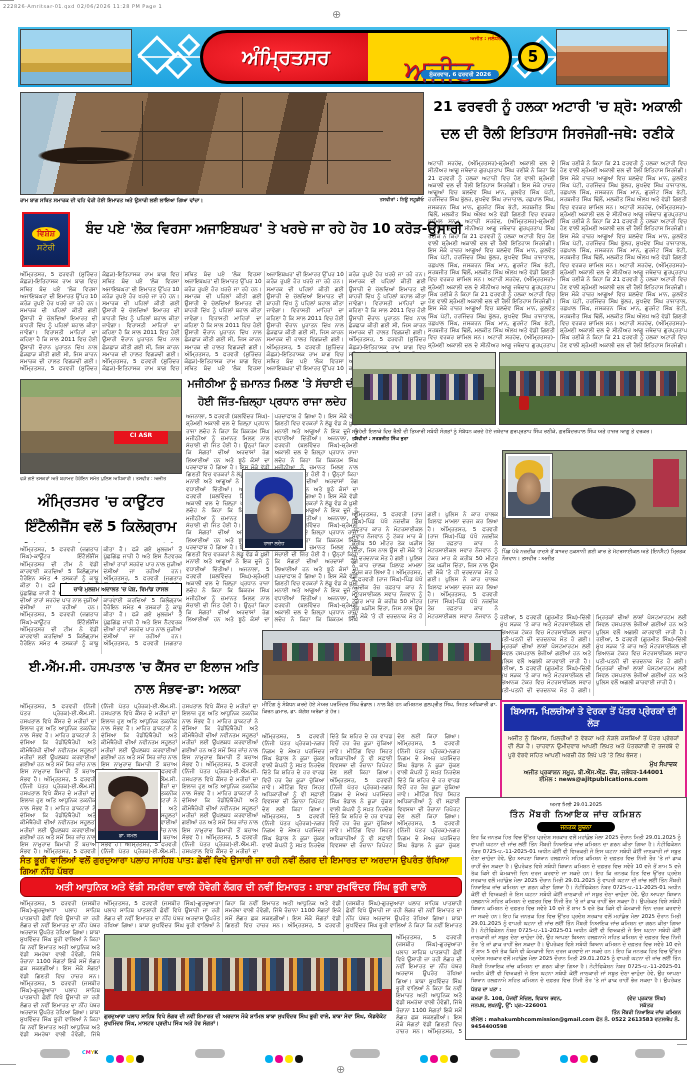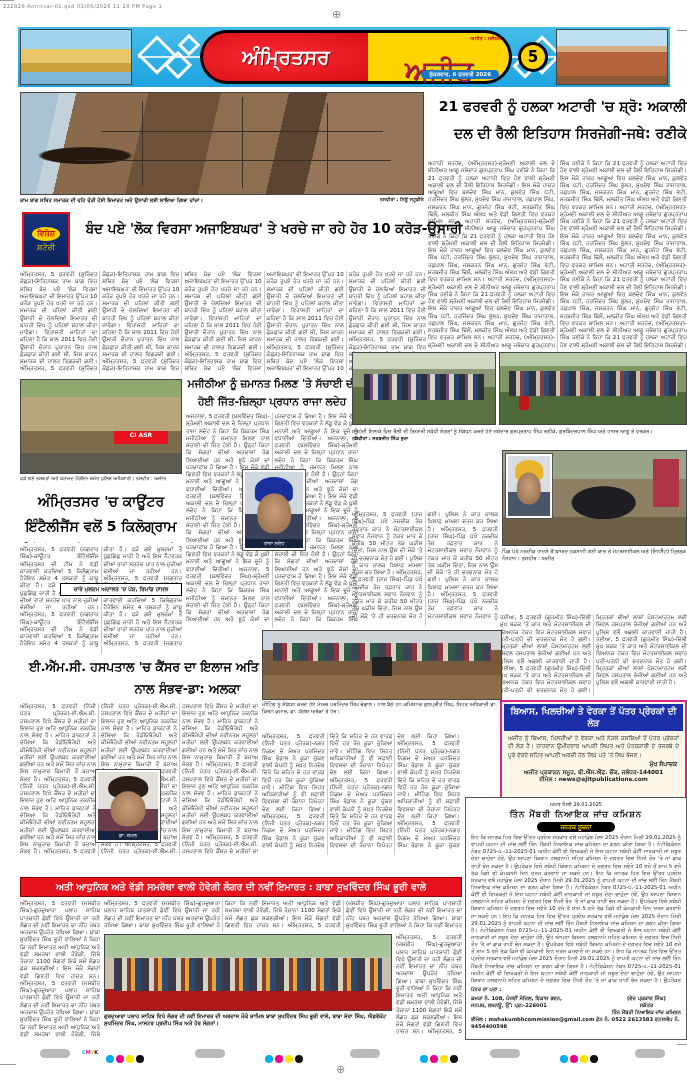--- a/index.html
+++ b/index.html
@@ -109,21 +109,21 @@
     <div class="abs" style="left:55%;top:4%;width:1px;height:90%;background:#3a2f24;"></div>
     <div class="abs" style="left:76%;top:10%;width:1px;height:80%;background:#3a2f24;"></div>
     <div class="abs" style="left:20%;top:38%;width:70%;height:1px;background:#3a2f24;"></div>
     <div class="abs" style="left:14%;top:66%;width:78%;height:1px;background:#3a2f24;"></div>
   </div>
   <div class="abs" style="left:20px;top:197px;width:404px;display:flex;justify-content:space-between;">
     <span class="cap capb">ਰਾਮ ਬਾਗ ਸਥਿਤ ਸਮਾਰਕ ਦੀ ਢਹਿ ਢੇਰੀ ਹੋਈ ਇਮਾਰਤ ਅਤੇ ਉਸਾਰੀ ਲਈ ਲਾਇਆ ਗਿਆ ਢਾਂਚਾ।</span>
     <span class="credit">ਤਸਵੀਰਾਂ : ਨਿਊ ਸਟੂਡੀਓ</span>
   </div>
 
-  <div class="hl abs" style="left:428px;top:93px;width:259px;height:63px;font-size:14px;line-height:1.9;text-align:right;">21 ਫਰਵਰੀ ਨੂੰ ਹਲਕਾ ਅਟਾਰੀ 'ਚ ਸ਼੍ਰੋ: ਅਕਾਲੀ ਦਲ ਦੀ ਰੈਲੀ ਇਤਿਹਾਸ ਸਿਰਜੇਗੀ-ਜਥੇ: ਰਣੀਕੇ</div>
+  <div class="hl abs" style="left:428px;top:93px;width:259px;height:63px;font-size:14px;line-height:1.9;">21 ਫਰਵਰੀ ਨੂੰ ਹਲਕਾ ਅਟਾਰੀ 'ਚ ਸ਼੍ਰੋ: ਅਕਾਲੀ ਦਲ ਦੀ ਰੈਲੀ ਇਤਿਹਾਸ ਸਿਰਜੇਗੀ-ਜਥੇ: ਰਣੀਕੇ</div>
   <div class="bodytxt abs" style="left:428px;top:160px;width:259px;height:192px;column-count:2;">ਅਟਾਰੀ ਸਰਹੱਦ, (ਅੰਮ੍ਰਿਤਸਰ)-ਸ਼੍ਰੋਮਣੀ ਅਕਾਲੀ ਦਲ ਦੇ ਸੀਨੀਅਰ ਆਗੂ ਜਥੇਦਾਰ ਗੁਰਪ੍ਰਤਾਪ ਸਿੰਘ ਰਣੀਕੇ ਨੇ ਕਿਹਾ ਕਿ 21 ਫਰਵਰੀ ਨੂੰ ਹਲਕਾ ਅਟਾਰੀ ਵਿਚ ਹੋਣ ਵਾਲੀ ਸ਼੍ਰੋਮਣੀ ਅਕਾਲੀ ਦਲ ਦੀ ਰੈਲੀ ਇਤਿਹਾਸ ਸਿਰਜੇਗੀ। ਇਸ ਮੌਕੇ ਹਾਜ਼ਰ ਆਗੂਆਂ ਵਿਚ ਬਲਦੇਵ ਸਿੰਘ ਮਾਨ, ਕੁਲਵੰਤ ਸਿੰਘ ਪੱਟੀ, ਹਰਜਿੰਦਰ ਸਿੰਘ ਭੁੱਲਰ, ਸੁਖਦੇਵ ਸਿੰਘ ਰਾਜਾਤਾਲ, ਰਛਪਾਲ ਸਿੰਘ, ਜਸਕਰਨ ਸਿੰਘ ਮਾਨ, ਗੁਰਜੰਟ ਸਿੰਘ ਭੱਟੀ, ਸਰਬਜੀਤ ਸਿੰਘ ਢਿੱਲੋਂ, ਮਲਕੀਤ ਸਿੰਘ ਔਲਖ ਅਤੇ ਵੱਡੀ ਗਿਣਤੀ ਵਿਚ ਵਰਕਰ ਸ਼ਾਮਿਲ ਸਨ। ਅਟਾਰੀ ਸਰਹੱਦ, (ਅੰਮ੍ਰਿਤਸਰ)-ਸ਼੍ਰੋਮਣੀ ਅਕਾਲੀ ਦਲ ਦੇ ਸੀਨੀਅਰ ਆਗੂ ਜਥੇਦਾਰ ਗੁਰਪ੍ਰਤਾਪ ਸਿੰਘ ਰਣੀਕੇ ਨੇ ਕਿਹਾ ਕਿ 21 ਫਰਵਰੀ ਨੂੰ ਹਲਕਾ ਅਟਾਰੀ ਵਿਚ ਹੋਣ ਵਾਲੀ ਸ਼੍ਰੋਮਣੀ ਅਕਾਲੀ ਦਲ ਦੀ ਰੈਲੀ ਇਤਿਹਾਸ ਸਿਰਜੇਗੀ। ਇਸ ਮੌਕੇ ਹਾਜ਼ਰ ਆਗੂਆਂ ਵਿਚ ਬਲਦੇਵ ਸਿੰਘ ਮਾਨ, ਕੁਲਵੰਤ ਸਿੰਘ ਪੱਟੀ, ਹਰਜਿੰਦਰ ਸਿੰਘ ਭੁੱਲਰ, ਸੁਖਦੇਵ ਸਿੰਘ ਰਾਜਾਤਾਲ, ਰਛਪਾਲ ਸਿੰਘ, ਜਸਕਰਨ ਸਿੰਘ ਮਾਨ, ਗੁਰਜੰਟ ਸਿੰਘ ਭੱਟੀ, ਸਰਬਜੀਤ ਸਿੰਘ ਢਿੱਲੋਂ, ਮਲਕੀਤ ਸਿੰਘ ਔਲਖ ਅਤੇ ਵੱਡੀ ਗਿਣਤੀ ਵਿਚ ਵਰਕਰ ਸ਼ਾਮਿਲ ਸਨ। ਅਟਾਰੀ ਸਰਹੱਦ, (ਅੰਮ੍ਰਿਤਸਰ)-ਸ਼੍ਰੋਮਣੀ ਅਕਾਲੀ ਦਲ ਦੇ ਸੀਨੀਅਰ ਆਗੂ ਜਥੇਦਾਰ ਗੁਰਪ੍ਰਤਾਪ ਸਿੰਘ ਰਣੀਕੇ ਨੇ ਕਿਹਾ ਕਿ 21 ਫਰਵਰੀ ਨੂੰ ਹਲਕਾ ਅਟਾਰੀ ਵਿਚ ਹੋਣ ਵਾਲੀ ਸ਼੍ਰੋਮਣੀ ਅਕਾਲੀ ਦਲ ਦੀ ਰੈਲੀ ਇਤਿਹਾਸ ਸਿਰਜੇਗੀ। ਇਸ ਮੌਕੇ ਹਾਜ਼ਰ ਆਗੂਆਂ ਵਿਚ ਬਲਦੇਵ ਸਿੰਘ ਮਾਨ, ਕੁਲਵੰਤ ਸਿੰਘ ਪੱਟੀ, ਹਰਜਿੰਦਰ ਸਿੰਘ ਭੁੱਲਰ, ਸੁਖਦੇਵ ਸਿੰਘ ਰਾਜਾਤਾਲ, ਰਛਪਾਲ ਸਿੰਘ, ਜਸਕਰਨ ਸਿੰਘ ਮਾਨ, ਗੁਰਜੰਟ ਸਿੰਘ ਭੱਟੀ, ਸਰਬਜੀਤ ਸਿੰਘ ਢਿੱਲੋਂ, ਮਲਕੀਤ ਸਿੰਘ ਔਲਖ ਅਤੇ ਵੱਡੀ ਗਿਣਤੀ ਵਿਚ ਵਰਕਰ ਸ਼ਾਮਿਲ ਸਨ। ਅਟਾਰੀ ਸਰਹੱਦ, (ਅੰਮ੍ਰਿਤਸਰ)-ਸ਼੍ਰੋਮਣੀ ਅਕਾਲੀ ਦਲ ਦੇ ਸੀਨੀਅਰ ਆਗੂ ਜਥੇਦਾਰ ਗੁਰਪ੍ਰਤਾਪ ਸਿੰਘ ਰਣੀਕੇ ਨੇ ਕਿਹਾ ਕਿ 21 ਫਰਵਰੀ ਨੂੰ ਹਲਕਾ ਅਟਾਰੀ ਵਿਚ ਹੋਣ ਵਾਲੀ ਸ਼੍ਰੋਮਣੀ ਅਕਾਲੀ ਦਲ ਦੀ ਰੈਲੀ ਇਤਿਹਾਸ ਸਿਰਜੇਗੀ। ਇਸ ਮੌਕੇ ਹਾਜ਼ਰ ਆਗੂਆਂ ਵਿਚ ਬਲਦੇਵ ਸਿੰਘ ਮਾਨ, ਕੁਲਵੰਤ ਸਿੰਘ ਪੱਟੀ, ਹਰਜਿੰਦਰ ਸਿੰਘ ਭੁੱਲਰ, ਸੁਖਦੇਵ ਸਿੰਘ ਰਾਜਾਤਾਲ, ਰਛਪਾਲ ਸਿੰਘ, ਜਸਕਰਨ ਸਿੰਘ ਮਾਨ, ਗੁਰਜੰਟ ਸਿੰਘ ਭੱਟੀ, ਸਰਬਜੀਤ ਸਿੰਘ ਢਿੱਲੋਂ, ਮਲਕੀਤ ਸਿੰਘ ਔਲਖ ਅਤੇ ਵੱਡੀ ਗਿਣਤੀ ਵਿਚ ਵਰਕਰ ਸ਼ਾਮਿਲ ਸਨ। ਅਟਾਰੀ ਸਰਹੱਦ, (ਅੰਮ੍ਰਿਤਸਰ)-ਸ਼੍ਰੋਮਣੀ ਅਕਾਲੀ ਦਲ ਦੇ ਸੀਨੀਅਰ ਆਗੂ ਜਥੇਦਾਰ ਗੁਰਪ੍ਰਤਾਪ ਸਿੰਘ ਰਣੀਕੇ ਨੇ ਕਿਹਾ ਕਿ 21 ਫਰਵਰੀ ਨੂੰ ਹਲਕਾ ਅਟਾਰੀ ਵਿਚ ਹੋਣ ਵਾਲੀ ਸ਼੍ਰੋਮਣੀ ਅਕਾਲੀ ਦਲ ਦੀ ਰੈਲੀ ਇਤਿਹਾਸ ਸਿਰਜੇਗੀ। ਇਸ ਮੌਕੇ ਹਾਜ਼ਰ ਆਗੂਆਂ ਵਿਚ ਬਲਦੇਵ ਸਿੰਘ ਮਾਨ, ਕੁਲਵੰਤ ਸਿੰਘ ਪੱਟੀ, ਹਰਜਿੰਦਰ ਸਿੰਘ ਭੁੱਲਰ, ਸੁਖਦੇਵ ਸਿੰਘ ਰਾਜਾਤਾਲ, ਰਛਪਾਲ ਸਿੰਘ, ਜਸਕਰਨ ਸਿੰਘ ਮਾਨ, ਗੁਰਜੰਟ ਸਿੰਘ ਭੱਟੀ, ਸਰਬਜੀਤ ਸਿੰਘ ਢਿੱਲੋਂ, ਮਲਕੀਤ ਸਿੰਘ ਔਲਖ ਅਤੇ ਵੱਡੀ ਗਿਣਤੀ ਵਿਚ ਵਰਕਰ ਸ਼ਾਮਿਲ ਸਨ। ਅਟਾਰੀ ਸਰਹੱਦ, (ਅੰਮ੍ਰਿਤਸਰ)-ਸ਼੍ਰੋਮਣੀ ਅਕਾਲੀ ਦਲ ਦੇ ਸੀਨੀਅਰ ਆਗੂ ਜਥੇਦਾਰ ਗੁਰਪ੍ਰਤਾਪ ਸਿੰਘ ਰਣੀਕੇ ਨੇ ਕਿਹਾ ਕਿ 21 ਫਰਵਰੀ ਨੂੰ ਹਲਕਾ ਅਟਾਰੀ ਵਿਚ ਹੋਣ ਵਾਲੀ ਸ਼੍ਰੋਮਣੀ ਅਕਾਲੀ ਦਲ ਦੀ ਰੈਲੀ ਇਤਿਹਾਸ ਸਿਰਜੇਗੀ। ਇਸ ਮੌਕੇ ਹਾਜ਼ਰ ਆਗੂਆਂ ਵਿਚ ਬਲਦੇਵ ਸਿੰਘ ਮਾਨ, ਕੁਲਵੰਤ ਸਿੰਘ ਪੱਟੀ, ਹਰਜਿੰਦਰ ਸਿੰਘ ਭੁੱਲਰ, ਸੁਖਦੇਵ ਸਿੰਘ ਰਾਜਾਤਾਲ, ਰਛਪਾਲ ਸਿੰਘ, ਜਸਕਰਨ ਸਿੰਘ ਮਾਨ, ਗੁਰਜੰਟ ਸਿੰਘ ਭੱਟੀ, ਸਰਬਜੀਤ ਸਿੰਘ ਢਿੱਲੋਂ, ਮਲਕੀਤ ਸਿੰਘ ਔਲਖ ਅਤੇ ਵੱਡੀ ਗਿਣਤੀ ਵਿਚ ਵਰਕਰ ਸ਼ਾਮਿਲ ਸਨ। ਅਟਾਰੀ ਸਰਹੱਦ, (ਅੰਮ੍ਰਿਤਸਰ)-ਸ਼੍ਰੋਮਣੀ ਅਕਾਲੀ ਦਲ ਦੇ ਸੀਨੀਅਰ ਆਗੂ ਜਥੇਦਾਰ ਗੁਰਪ੍ਰਤਾਪ ਸਿੰਘ ਰਣੀਕੇ ਨੇ ਕਿਹਾ ਕਿ 21 ਫਰਵਰੀ ਨੂੰ ਹਲਕਾ ਅਟਾਰੀ ਵਿਚ ਹੋਣ ਵਾਲੀ ਸ਼੍ਰੋਮਣੀ ਅਕਾਲੀ ਦਲ ਦੀ ਰੈਲੀ ਇਤਿਹਾਸ ਸਿਰਜੇਗੀ। ਇਸ ਮੌਕੇ ਹਾਜ਼ਰ ਆਗੂਆਂ ਵਿਚ ਬਲਦੇਵ ਸਿੰਘ ਮਾਨ, ਕੁਲਵੰਤ ਸਿੰਘ ਪੱਟੀ, ਹਰਜਿੰਦਰ ਸਿੰਘ ਭੁੱਲਰ, ਸੁਖਦੇਵ ਸਿੰਘ ਰਾਜਾਤਾਲ, ਰਛਪਾਲ ਸਿੰਘ, ਜਸਕਰਨ ਸਿੰਘ ਮਾਨ, ਗੁਰਜੰਟ ਸਿੰਘ ਭੱਟੀ, ਸਰਬਜੀਤ ਸਿੰਘ ਢਿੱਲੋਂ, ਮਲਕੀਤ ਸਿੰਘ ਔਲਖ ਅਤੇ ਵੱਡੀ ਗਿਣਤੀ ਵਿਚ ਵਰਕਰ ਸ਼ਾਮਿਲ ਸਨ।</div>
 
   <div id="sbadge" class="abs" style="left:22px;top:212px;width:48px;height:55px;">
     <span class="oval">ਵਿਸ਼ੇਸ਼</span>
     <span class="low">ਸਟੋਰੀ</span>
   </div>
   <div class="hl abs" style="left:76px;top:214px;width:396px;height:33px;font-size:13.5px;line-height:2.2;">ਬੰਦ ਪਏ 'ਲੋਕ ਵਿਰਸਾ ਅਜਾਇਬਘਰ' ਤੇ ਖਰਚੇ ਜਾ ਰਹੇ ਹੋਰ 10 ਕਰੋੜ-ਉਸਾਰੀ ਸ਼ੁਰੂ</div>
   <div class="bodytxt abs" style="left:20px;top:271px;width:406px;height:103px;column-count:5;">ਅੰਮ੍ਰਿਤਸਰ, 5 ਫਰਵਰੀ (ਸੁਰਿੰਦਰ ਕੋਛੜ)-ਇਤਿਹਾਸਕ ਰਾਮ ਬਾਗ ਵਿਚ ਸਥਿਤ ਬੰਦ ਪਏ 'ਲੋਕ ਵਿਰਸਾ ਅਜਾਇਬਘਰ' ਦੀ ਇਮਾਰਤ ਉੱਪਰ 10 ਕਰੋੜ ਰੁਪਏ ਹੋਰ ਖਰਚੇ ਜਾ ਰਹੇ ਹਨ। ਸਮਾਰਕ ਦੀ ਪਹਿਲਾਂ ਕੀਤੀ ਗਈ ਉਸਾਰੀ ਦੇ ਚੱਲਦਿਆਂ ਇਮਾਰਤ ਦੀ ਬਾਹਰੀ ਦਿੱਖ ਨੂੰ ਪਹਿਲਾਂ ਬਹਾਲ ਕੀਤਾ ਜਾਵੇਗਾ। ਵਿਰਾਸਤੀ ਮਾਹਿਰਾਂ ਦਾ ਕਹਿਣਾ ਹੈ ਕਿ ਸਾਲ 2011 ਵਿਚ ਹੋਈ ਉਸਾਰੀ ਦੌਰਾਨ ਪੁਰਾਤਨ ਦਿੱਖ ਨਾਲ ਛੇੜਛਾੜ ਕੀਤੀ ਗਈ ਸੀ, ਜਿਸ ਕਾਰਨ ਸਮਾਰਕ ਦੀ ਹਾਲਤ ਵਿਗੜਦੀ ਗਈ। ਅੰਮ੍ਰਿਤਸਰ, 5 ਫਰਵਰੀ (ਸੁਰਿੰਦਰ ਕੋਛੜ)-ਇਤਿਹਾਸਕ ਰਾਮ ਬਾਗ ਵਿਚ ਸਥਿਤ ਬੰਦ ਪਏ 'ਲੋਕ ਵਿਰਸਾ ਅਜਾਇਬਘਰ' ਦੀ ਇਮਾਰਤ ਉੱਪਰ 10 ਕਰੋੜ ਰੁਪਏ ਹੋਰ ਖਰਚੇ ਜਾ ਰਹੇ ਹਨ। ਸਮਾਰਕ ਦੀ ਪਹਿਲਾਂ ਕੀਤੀ ਗਈ ਉਸਾਰੀ ਦੇ ਚੱਲਦਿਆਂ ਇਮਾਰਤ ਦੀ ਬਾਹਰੀ ਦਿੱਖ ਨੂੰ ਪਹਿਲਾਂ ਬਹਾਲ ਕੀਤਾ ਜਾਵੇਗਾ। ਵਿਰਾਸਤੀ ਮਾਹਿਰਾਂ ਦਾ ਕਹਿਣਾ ਹੈ ਕਿ ਸਾਲ 2011 ਵਿਚ ਹੋਈ ਉਸਾਰੀ ਦੌਰਾਨ ਪੁਰਾਤਨ ਦਿੱਖ ਨਾਲ ਛੇੜਛਾੜ ਕੀਤੀ ਗਈ ਸੀ, ਜਿਸ ਕਾਰਨ ਸਮਾਰਕ ਦੀ ਹਾਲਤ ਵਿਗੜਦੀ ਗਈ। ਅੰਮ੍ਰਿਤਸਰ, 5 ਫਰਵਰੀ (ਸੁਰਿੰਦਰ ਕੋਛੜ)-ਇਤਿਹਾਸਕ ਰਾਮ ਬਾਗ ਵਿਚ ਸਥਿਤ ਬੰਦ ਪਏ 'ਲੋਕ ਵਿਰਸਾ ਅਜਾਇਬਘਰ' ਦੀ ਇਮਾਰਤ ਉੱਪਰ 10 ਕਰੋੜ ਰੁਪਏ ਹੋਰ ਖਰਚੇ ਜਾ ਰਹੇ ਹਨ। ਸਮਾਰਕ ਦੀ ਪਹਿਲਾਂ ਕੀਤੀ ਗਈ ਉਸਾਰੀ ਦੇ ਚੱਲਦਿਆਂ ਇਮਾਰਤ ਦੀ ਬਾਹਰੀ ਦਿੱਖ ਨੂੰ ਪਹਿਲਾਂ ਬਹਾਲ ਕੀਤਾ ਜਾਵੇਗਾ। ਵਿਰਾਸਤੀ ਮਾਹਿਰਾਂ ਦਾ ਕਹਿਣਾ ਹੈ ਕਿ ਸਾਲ 2011 ਵਿਚ ਹੋਈ ਉਸਾਰੀ ਦੌਰਾਨ ਪੁਰਾਤਨ ਦਿੱਖ ਨਾਲ ਛੇੜਛਾੜ ਕੀਤੀ ਗਈ ਸੀ, ਜਿਸ ਕਾਰਨ ਸਮਾਰਕ ਦੀ ਹਾਲਤ ਵਿਗੜਦੀ ਗਈ। ਅੰਮ੍ਰਿਤਸਰ, 5 ਫਰਵਰੀ (ਸੁਰਿੰਦਰ ਕੋਛੜ)-ਇਤਿਹਾਸਕ ਰਾਮ ਬਾਗ ਵਿਚ ਸਥਿਤ ਬੰਦ ਪਏ 'ਲੋਕ ਵਿਰਸਾ ਅਜਾਇਬਘਰ' ਦੀ ਇਮਾਰਤ ਉੱਪਰ 10 ਕਰੋੜ ਰੁਪਏ ਹੋਰ ਖਰਚੇ ਜਾ ਰਹੇ ਹਨ। ਸਮਾਰਕ ਦੀ ਪਹਿਲਾਂ ਕੀਤੀ ਗਈ ਉਸਾਰੀ ਦੇ ਚੱਲਦਿਆਂ ਇਮਾਰਤ ਦੀ ਬਾਹਰੀ ਦਿੱਖ ਨੂੰ ਪਹਿਲਾਂ ਬਹਾਲ ਕੀਤਾ ਜਾਵੇਗਾ। ਵਿਰਾਸਤੀ ਮਾਹਿਰਾਂ ਦਾ ਕਹਿਣਾ ਹੈ ਕਿ ਸਾਲ 2011 ਵਿਚ ਹੋਈ ਉਸਾਰੀ ਦੌਰਾਨ ਪੁਰਾਤਨ ਦਿੱਖ ਨਾਲ ਛੇੜਛਾੜ ਕੀਤੀ ਗਈ ਸੀ, ਜਿਸ ਕਾਰਨ ਸਮਾਰਕ ਦੀ ਹਾਲਤ ਵਿਗੜਦੀ ਗਈ। ਅੰਮ੍ਰਿਤਸਰ, 5 ਫਰਵਰੀ (ਸੁਰਿੰਦਰ ਕੋਛੜ)-ਇਤਿਹਾਸਕ ਰਾਮ ਬਾਗ ਵਿਚ ਸਥਿਤ ਬੰਦ ਪਏ 'ਲੋਕ ਵਿਰਸਾ ਅਜਾਇਬਘਰ' ਦੀ ਇਮਾਰਤ ਉੱਪਰ 10 ਕਰੋੜ ਰੁਪਏ ਹੋਰ ਖਰਚੇ ਜਾ ਰਹੇ ਹਨ। ਸਮਾਰਕ ਦੀ ਪਹਿਲਾਂ ਕੀਤੀ ਗਈ ਉਸਾਰੀ ਦੇ ਚੱਲਦਿਆਂ ਇਮਾਰਤ ਦੀ ਬਾਹਰੀ ਦਿੱਖ ਨੂੰ ਪਹਿਲਾਂ ਬਹਾਲ ਕੀਤਾ ਜਾਵੇਗਾ। ਵਿਰਾਸਤੀ ਮਾਹਿਰਾਂ ਦਾ ਕਹਿਣਾ ਹੈ ਕਿ ਸਾਲ 2011 ਵਿਚ ਹੋਈ ਉਸਾਰੀ ਦੌਰਾਨ ਪੁਰਾਤਨ ਦਿੱਖ ਨਾਲ ਛੇੜਛਾੜ ਕੀਤੀ ਗਈ ਸੀ, ਜਿਸ ਕਾਰਨ ਸਮਾਰਕ ਦੀ ਹਾਲਤ ਵਿਗੜਦੀ ਗਈ। ਅੰਮ੍ਰਿਤਸਰ, 5 ਫਰਵਰੀ (ਸੁਰਿੰਦਰ ਕੋਛੜ)-ਇਤਿਹਾਸਕ ਰਾਮ ਬਾਗ ਵਿਚ ਸਥਿਤ ਬੰਦ ਪਏ 'ਲੋਕ ਵਿਰਸਾ ਅਜਾਇਬਘਰ' ਦੀ ਇਮਾਰਤ ਉੱਪਰ 10 ਕਰੋੜ ਰੁਪਏ ਹੋਰ ਖਰਚੇ ਜਾ ਰਹੇ ਹਨ। ਸਮਾਰਕ ਦੀ ਪਹਿਲਾਂ ਕੀਤੀ ਗਈ ਉਸਾਰੀ ਦੇ ਚੱਲਦਿਆਂ ਇਮਾਰਤ ਦੀ ਬਾਹਰੀ ਦਿੱਖ ਨੂੰ ਪਹਿਲਾਂ ਬਹਾਲ ਕੀਤਾ ਜਾਵੇਗਾ। ਵਿਰਾਸਤੀ ਮਾਹਿਰਾਂ ਦਾ ਕਹਿਣਾ ਹੈ ਕਿ ਸਾਲ 2011 ਵਿਚ ਹੋਈ ਉਸਾਰੀ ਦੌਰਾਨ ਪੁਰਾਤਨ ਦਿੱਖ ਨਾਲ ਛੇੜਛਾੜ ਕੀਤੀ ਗਈ ਸੀ, ਜਿਸ ਕਾਰਨ ਸਮਾਰਕ ਦੀ ਹਾਲਤ ਵਿਗੜਦੀ ਗਈ।</div>
 
   <div class="abs photo" style="left:20px;top:379px;width:162px;height:95px;background:
@@ -208,21 +208,22 @@
       </div>
       <div class="fr">
         <div>(ਵੇਦ ਪ੍ਰਕਾਸ਼ ਸਿੰਘ)</div>
         <div>ਸਕੱਤਰ</div>
         <div>ਤਿੰਨ ਮੈਂਬਰੀ ਨਿਆਇਕ ਜਾਂਚ ਕਮਿਸ਼ਨ</div>
       </div>
     </div>
     <div class="fl">ਈਮੇਲ : mahakumbhcommission@gmail.com  ਫੋਨ ਨੰ. 0522 2613583  ਵਟਸਐਪ ਨੰ. 9454400598</div>
   </div>
 
-  <div class="redbar abs" style="left:20px;top:877px;width:442px;height:20px;font-size:9.5px;">ਅਤੀ ਆਧੁਨਿਕ ਅਤੇ ਵੱਡੀ ਸਮਰੱਥਾ ਵਾਲੀ ਹੋਵੇਗੀ ਲੰਗਰ ਦੀ ਨਵੀਂ ਇਮਾਰਤ : ਬਾਬਾ ਸੁਖਵਿੰਦਰ ਸਿੰਘ ਭੂਰੀ ਵਾਲੇ</div>
+  <div class="yellowbar abs" style="left:20px;top:857px;width:442px;height:18px;font-size:8.6px;">ਸੰਤ ਭੂਰੀ ਵਾਲਿਆਂ ਵਲੋਂ ਗੁਰਦੁਆਰਾ ਪਲਾਹ ਸਾਹਿਬ ਪਾਤ: ਛੇਵੀਂ ਵਿਖੇ ਉਸਾਰੀ ਜਾ ਰਹੀ ਨਵੀਂ ਲੰਗਰ ਦੀ ਇਮਾਰਤ ਦਾ ਅਰਦਾਸ ਉਪਰੰਤ ਰੱਖਿਆ ਗਿਆ ਨੀਂਹ ਪੱਥਰ</div>
+  <div class="redbar abs" style="left:20px;top:877px;width:442px;height:20px;font-size:9.5px;border-radius:6px;">ਅਤੀ ਆਧੁਨਿਕ ਅਤੇ ਵੱਡੀ ਸਮਰੱਥਾ ਵਾਲੀ ਹੋਵੇਗੀ ਲੰਗਰ ਦੀ ਨਵੀਂ ਇਮਾਰਤ : ਬਾਬਾ ਸੁਖਵਿੰਦਰ ਸਿੰਘ ਭੂਰੀ ਵਾਲੇ</div>
   <div class="bodytxt abs" style="left:20px;top:900px;width:80px;height:139px;column-count:1;">ਅੰਮ੍ਰਿਤਸਰ, 5 ਫਰਵਰੀ (ਜਸਬੀਰ ਸਿੰਘ)-ਗੁਰਦੁਆਰਾ ਪਲਾਹ ਸਾਹਿਬ ਪਾਤਸ਼ਾਹੀ ਛੇਵੀਂ ਵਿਖੇ ਉਸਾਰੀ ਜਾ ਰਹੀ ਲੰਗਰ ਦੀ ਨਵੀਂ ਇਮਾਰਤ ਦਾ ਨੀਂਹ ਪੱਥਰ ਅਰਦਾਸ ਉਪਰੰਤ ਰੱਖਿਆ ਗਿਆ। ਬਾਬਾ ਸੁਖਵਿੰਦਰ ਸਿੰਘ ਭੂਰੀ ਵਾਲਿਆਂ ਨੇ ਕਿਹਾ ਕਿ ਨਵੀਂ ਇਮਾਰਤ ਅਤੀ ਆਧੁਨਿਕ ਅਤੇ ਵੱਡੀ ਸਮਰੱਥਾ ਵਾਲੀ ਹੋਵੇਗੀ, ਜਿੱਥੇ ਰੋਜ਼ਾਨਾ 1100 ਸੰਗਤਾਂ ਇਕੋ ਸਮੇਂ ਲੰਗਰ ਛਕ ਸਕਣਗੀਆਂ। ਇਸ ਮੌਕੇ ਸੰਗਤਾਂ ਵੱਡੀ ਗਿਣਤੀ ਵਿਚ ਹਾਜ਼ਰ ਸਨ। ਅੰਮ੍ਰਿਤਸਰ, 5 ਫਰਵਰੀ (ਜਸਬੀਰ ਸਿੰਘ)-ਗੁਰਦੁਆਰਾ ਪਲਾਹ ਸਾਹਿਬ ਪਾਤਸ਼ਾਹੀ ਛੇਵੀਂ ਵਿਖੇ ਉਸਾਰੀ ਜਾ ਰਹੀ ਲੰਗਰ ਦੀ ਨਵੀਂ ਇਮਾਰਤ ਦਾ ਨੀਂਹ ਪੱਥਰ ਅਰਦਾਸ ਉਪਰੰਤ ਰੱਖਿਆ ਗਿਆ। ਬਾਬਾ ਸੁਖਵਿੰਦਰ ਸਿੰਘ ਭੂਰੀ ਵਾਲਿਆਂ ਨੇ ਕਿਹਾ ਕਿ ਨਵੀਂ ਇਮਾਰਤ ਅਤੀ ਆਧੁਨਿਕ ਅਤੇ ਵੱਡੀ ਸਮਰੱਥਾ ਵਾਲੀ ਹੋਵੇਗੀ, ਜਿੱਥੇ ਰੋਜ਼ਾਨਾ 1100 ਸੰਗਤਾਂ ਇਕੋ ਸਮੇਂ ਲੰਗਰ ਛਕ ਸਕਣਗੀਆਂ। ਇਸ ਮੌਕੇ ਸੰਗਤਾਂ ਵੱਡੀ ਗਿਣਤੀ ਵਿਚ ਹਾਜ਼ਰ ਸਨ। ਅੰਮ੍ਰਿਤਸਰ, 5 ਫਰਵਰੀ (ਜਸਬੀਰ ਸਿੰਘ)-ਗੁਰਦੁਆਰਾ ਪਲਾਹ ਸਾਹਿਬ ਪਾਤਸ਼ਾਹੀ ਛੇਵੀਂ ਵਿਖੇ ਉਸਾਰੀ ਜਾ ਰਹੀ ਲੰਗਰ ਦੀ ਨਵੀਂ ਇਮਾਰਤ ਦਾ ਨੀਂਹ ਪੱਥਰ ਅਰਦਾਸ ਉਪਰੰਤ ਰੱਖਿਆ ਗਿਆ। ਬਾਬਾ ਸੁਖਵਿੰਦਰ ਸਿੰਘ ਭੂਰੀ ਵਾਲਿਆਂ ਨੇ ਕਿਹਾ ਕਿ ਨਵੀਂ ਇਮਾਰਤ ਅਤੀ ਆਧੁਨਿਕ ਅਤੇ ਵੱਡੀ ਸਮਰੱਥਾ ਵਾਲੀ ਹੋਵੇਗੀ, ਜਿੱਥੇ ਰੋਜ਼ਾਨਾ 1100 ਸੰਗਤਾਂ ਇਕੋ ਸਮੇਂ ਲੰਗਰ ਛਕ ਸਕਣਗੀਆਂ। ਇਸ ਮੌਕੇ ਸੰਗਤਾਂ ਵੱਡੀ ਗਿਣਤੀ ਵਿਚ ਹਾਜ਼ਰ ਸਨ।</div>
   <div class="bodytxt abs" style="left:104px;top:900px;width:358px;height:32px;column-count:3;">ਅੰਮ੍ਰਿਤਸਰ, 5 ਫਰਵਰੀ (ਜਸਬੀਰ ਸਿੰਘ)-ਗੁਰਦੁਆਰਾ ਪਲਾਹ ਸਾਹਿਬ ਪਾਤਸ਼ਾਹੀ ਛੇਵੀਂ ਵਿਖੇ ਉਸਾਰੀ ਜਾ ਰਹੀ ਲੰਗਰ ਦੀ ਨਵੀਂ ਇਮਾਰਤ ਦਾ ਨੀਂਹ ਪੱਥਰ ਅਰਦਾਸ ਉਪਰੰਤ ਰੱਖਿਆ ਗਿਆ। ਬਾਬਾ ਸੁਖਵਿੰਦਰ ਸਿੰਘ ਭੂਰੀ ਵਾਲਿਆਂ ਨੇ ਕਿਹਾ ਕਿ ਨਵੀਂ ਇਮਾਰਤ ਅਤੀ ਆਧੁਨਿਕ ਅਤੇ ਵੱਡੀ ਸਮਰੱਥਾ ਵਾਲੀ ਹੋਵੇਗੀ, ਜਿੱਥੇ ਰੋਜ਼ਾਨਾ 1100 ਸੰਗਤਾਂ ਇਕੋ ਸਮੇਂ ਲੰਗਰ ਛਕ ਸਕਣਗੀਆਂ। ਇਸ ਮੌਕੇ ਸੰਗਤਾਂ ਵੱਡੀ ਗਿਣਤੀ ਵਿਚ ਹਾਜ਼ਰ ਸਨ। ਅੰਮ੍ਰਿਤਸਰ, 5 ਫਰਵਰੀ (ਜਸਬੀਰ ਸਿੰਘ)-ਗੁਰਦੁਆਰਾ ਪਲਾਹ ਸਾਹਿਬ ਪਾਤਸ਼ਾਹੀ ਛੇਵੀਂ ਵਿਖੇ ਉਸਾਰੀ ਜਾ ਰਹੀ ਲੰਗਰ ਦੀ ਨਵੀਂ ਇਮਾਰਤ ਦਾ ਨੀਂਹ ਪੱਥਰ ਅਰਦਾਸ ਉਪਰੰਤ ਰੱਖਿਆ ਗਿਆ। ਬਾਬਾ ਸੁਖਵਿੰਦਰ ਸਿੰਘ ਭੂਰੀ ਵਾਲਿਆਂ ਨੇ ਕਿਹਾ ਕਿ ਨਵੀਂ ਇਮਾਰਤ ਅਤੀ ਆਧੁਨਿਕ ਅਤੇ ਵੱਡੀ ਸਮਰੱਥਾ ਵਾਲੀ ਹੋਵੇਗੀ, ਜਿੱਥੇ ਰੋਜ਼ਾਨਾ 1100 ਸੰਗਤਾਂ ਇਕੋ ਸਮੇਂ ਲੰਗਰ ਛਕ ਸਕਣਗੀਆਂ। ਇਸ ਮੌਕੇ ਸੰਗਤਾਂ ਵੱਡੀ ਗਿਣਤੀ ਵਿਚ ਹਾਜ਼ਰ ਸਨ।</div>
   <div class="abs photo" style="left:104px;top:934px;width:288px;height:77px;background:
       linear-gradient(180deg,#a8c49a 0 30%,#c9c2ae 30% 72%,#b01818 72% 100%);">
     <div class="abs" style="left:3%;top:30%;width:94%;height:44%;background:repeating-linear-gradient(90deg,#3a3a48 0 8px,#d8d2c2 8px 13px,#804028 13px 17px,#e8a23c 17px 21px,#2c4a6e 21px 27px);"></div>
   </div>
   <div class="bodytxt abs" style="left:396px;top:934px;width:66px;height:105px;column-count:1;">ਅੰਮ੍ਰਿਤਸਰ, 5 ਫਰਵਰੀ (ਜਸਬੀਰ ਸਿੰਘ)-ਗੁਰਦੁਆਰਾ ਪਲਾਹ ਸਾਹਿਬ ਪਾਤਸ਼ਾਹੀ ਛੇਵੀਂ ਵਿਖੇ ਉਸਾਰੀ ਜਾ ਰਹੀ ਲੰਗਰ ਦੀ ਨਵੀਂ ਇਮਾਰਤ ਦਾ ਨੀਂਹ ਪੱਥਰ ਅਰਦਾਸ ਉਪਰੰਤ ਰੱਖਿਆ ਗਿਆ। ਬਾਬਾ ਸੁਖਵਿੰਦਰ ਸਿੰਘ ਭੂਰੀ ਵਾਲਿਆਂ ਨੇ ਕਿਹਾ ਕਿ ਨਵੀਂ ਇਮਾਰਤ ਅਤੀ ਆਧੁਨਿਕ ਅਤੇ ਵੱਡੀ ਸਮਰੱਥਾ ਵਾਲੀ ਹੋਵੇਗੀ, ਜਿੱਥੇ ਰੋਜ਼ਾਨਾ 1100 ਸੰਗਤਾਂ ਇਕੋ ਸਮੇਂ ਲੰਗਰ ਛਕ ਸਕਣਗੀਆਂ। ਇਸ ਮੌਕੇ ਸੰਗਤਾਂ ਵੱਡੀ ਗਿਣਤੀ ਵਿਚ ਹਾਜ਼ਰ ਸਨ। ਅੰਮ੍ਰਿਤਸਰ, 5 ਫਰਵਰੀ (ਜਸਬੀਰ ਸਿੰਘ)-ਗੁਰਦੁਆਰਾ ਪਲਾਹ ਸਾਹਿਬ ਪਾਤਸ਼ਾਹੀ ਛੇਵੀਂ ਵਿਖੇ ਉਸਾਰੀ ਜਾ ਰਹੀ ਲੰਗਰ ਦੀ ਨਵੀਂ ਇਮਾਰਤ ਦਾ ਨੀਂਹ ਪੱਥਰ ਅਰਦਾਸ ਉਪਰੰਤ ਰੱਖਿਆ ਗਿਆ। ਬਾਬਾ ਸੁਖਵਿੰਦਰ ਸਿੰਘ ਭੂਰੀ ਵਾਲਿਆਂ ਨੇ ਕਿਹਾ ਕਿ ਨਵੀਂ ਇਮਾਰਤ ਅਤੀ ਆਧੁਨਿਕ ਅਤੇ ਵੱਡੀ ਸਮਰੱਥਾ ਵਾਲੀ ਹੋਵੇਗੀ, ਜਿੱਥੇ ਰੋਜ਼ਾਨਾ 1100 ਸੰਗਤਾਂ ਇਕੋ ਸਮੇਂ ਲੰਗਰ ਛਕ ਸਕਣਗੀਆਂ। ਇਸ ਮੌਕੇ ਸੰਗਤਾਂ ਵੱਡੀ ਗਿਣਤੀ ਵਿਚ ਹਾਜ਼ਰ ਸਨ।</div>
   <div class="cap abs capb" style="left:104px;top:1013px;width:288px;height:27px;font-size:5.4px;">ਗੁਰਦੁਆਰਾ ਪਲਾਹ ਸਾਹਿਬ ਵਿਖੇ ਲੰਗਰ ਦੀ ਨਵੀਂ ਇਮਾਰਤ ਦੀ ਅਰਦਾਸ ਮੌਕੇ ਸ਼ਾਮਿਲ ਬਾਬਾ ਸੁਖਵਿੰਦਰ ਸਿੰਘ ਭੂਰੀ ਵਾਲੇ, ਬਾਬਾ ਸੇਵਾ ਸਿੰਘ, ਐਡਵੋਕੇਟ ਸੁਖਮਿੰਦਰ ਸਿੰਘ, ਮਾਸਟਰ ਪ੍ਰਦੀਪ ਸਿੰਘ ਅਤੇ ਹੋਰ ਸੰਗਤਾਂ।</div>
 
   <div class="abs" style="left:20px;top:1047px;width:650px;height:14px;">

